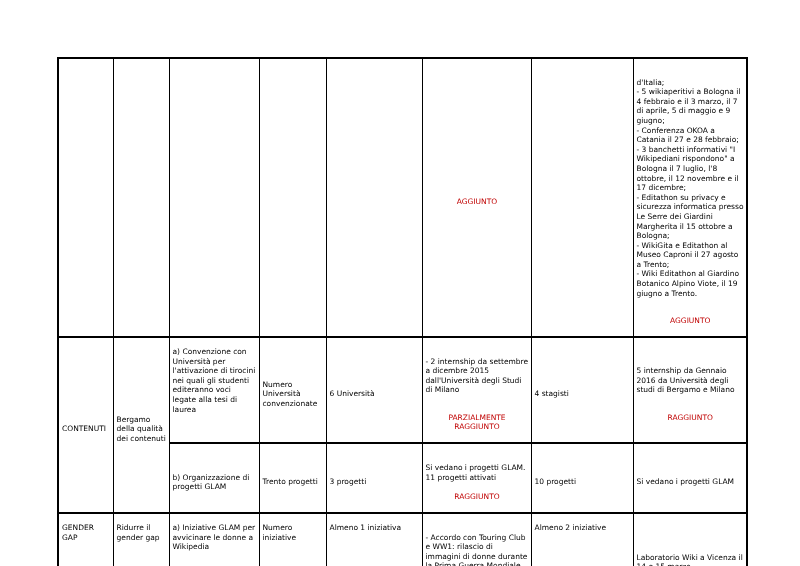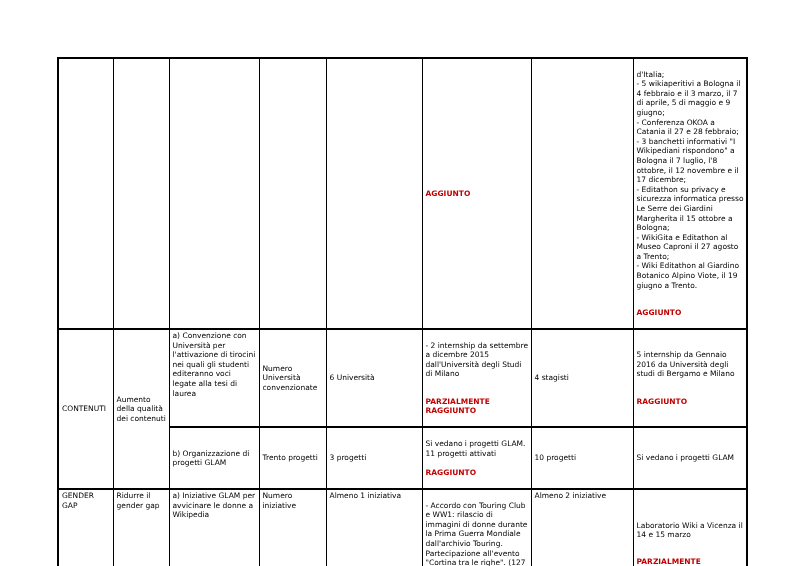--- a/index.html
+++ b/index.html
@@ -11,34 +11,34 @@
   table.report{
     position:absolute;left:57px;top:57px;width:689px;
     border-collapse:collapse;table-layout:fixed;
     border:2px solid #000000;
   }
   td{
     border-left:1px solid #000000;
     border-right:1px solid #000000;
     border-top:2px solid #000000;
     border-bottom:2px solid #000000;
-    padding:1px 2px 1px 3px;
+    padding:9px 2px 1px 3px;
     vertical-align:top;
     font-size:7.5px;
     line-height:9.6px;
     white-space:pre-line;
     word-wrap:break-word;
     overflow:hidden;
   }
   tr.r1>td{height:235px;}
   tr.r2>td{height:64px;}
   tr.r3>td{height:36px;}
   tr.r4>td{height:100px;}
   .v-mid{vertical-align:middle;}
-  .status{color:#c00000;font-weight:bold;}
+  .status{color:#c00000;font-weight:normal;text-align:center;}
   .status-block{margin-top:8px;}
   .pad-top{margin-top:20px;}
 </style>
 </head>
 <body>
 
 <div class="page">
   <table class="report">
     <colgroup>
       <col style="width:55px">
@@ -69,21 +69,21 @@
 - 3 banchetti informativi "I Wikipediani rispondono" a Bologna il 7 luglio, l'8 ottobre, il 12 novembre e il 17 dicembre;
 - Editathon su privacy e sicurezza informatica presso Le Serre dei Giardini Margherita il 15 ottobre a Bologna;
 - WikiGita e Editathon al Museo Caproni il 27 agosto a Trento;
 - Wiki Editathon al Giardino Botanico Alpino Viote, il 19 giugno a Trento.</div>
         <div class="status status-block">AGGIUNTO</div>
       </td>
     </tr>
 
     <tr class="r2">
       <td rowspan="2" class="v-mid">CONTENUTI</td>
-      <td rowspan="2" class="v-mid">Aumento della qualità dei contenuti</td>
+      <td rowspan="2" class="v-mid">Bergamo della qualità dei contenuti</td>
       <td>a) Convenzione con Università per l'attivazione di tirocini nei quali gli studenti editeranno voci legate alla tesi di laurea</td>
       <td class="v-mid">Numero Università convenzionate</td>
       <td class="v-mid">6 Università</td>
       <td>
         <div>- 2 internship da settembre a dicembre 2015 dall'Università degli Studi di Milano</div>
         <div class="status status-block">PARZIALMENTE RAGGIUNTO</div>
       </td>
       <td class="v-mid">4 stagisti</td>
       <td class="v-mid">
         <div>5 internship da Gennaio 2016 da Università degli studi di Bergamo e Milano</div>

